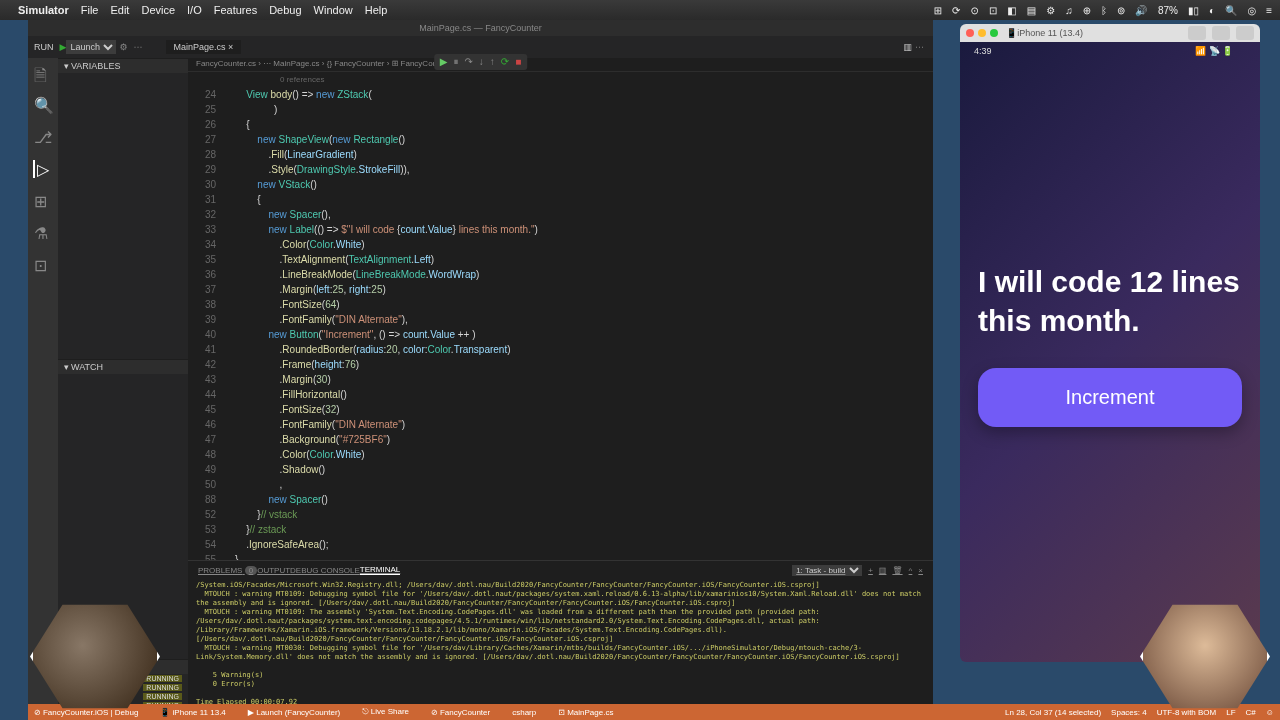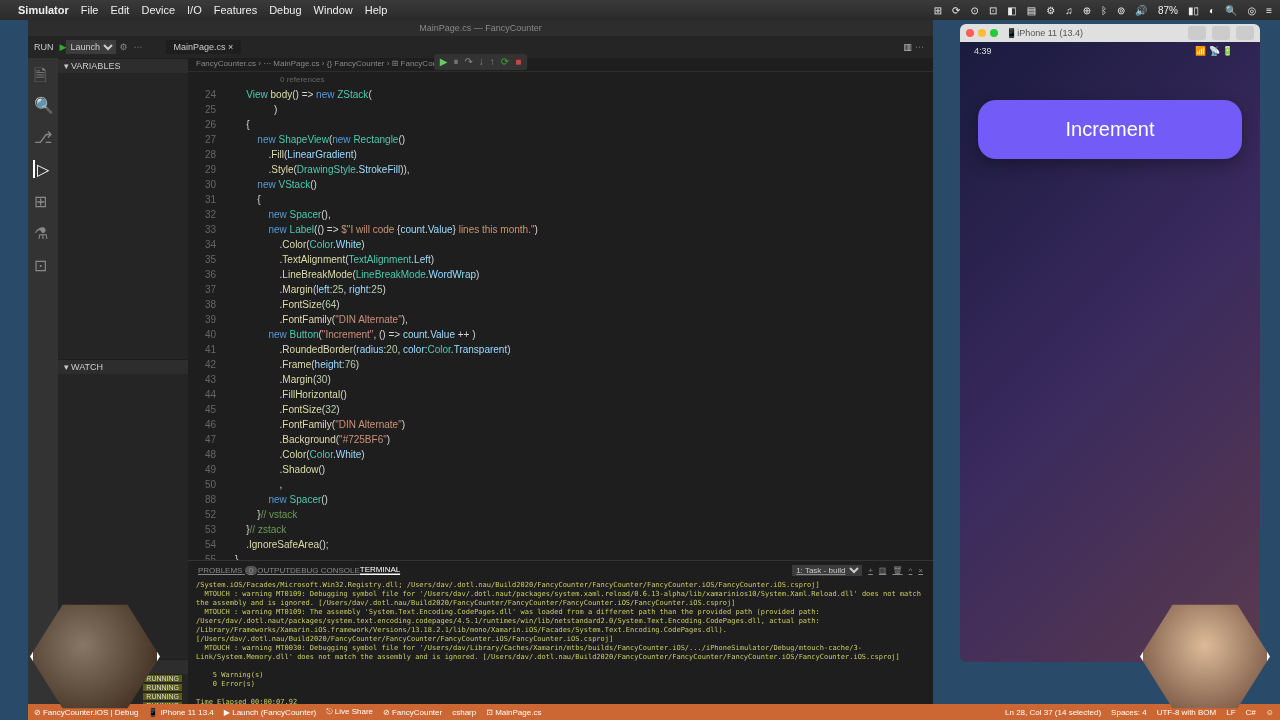--- a/index.html
+++ b/index.html
@@ -44,21 +44,21 @@
 .num { color: #b5cea8; }
 .cm { color: #6a9955; }
 .prop { color: #9cdcfe; }
 .underline { }
 .refs { color: #666; font-size: 8px; }
 .panel { height: 150px; background: #1e1e1e; border-top: 1px solid #333; display: flex; flex-direction: column; }
 .panel-tabs { height: 18px; display: flex; align-items: center; padding: 0 10px; font-size: 8px; color: #888; text-decoration: underline; }
 .panel-tabs .pt.active { color: #fff; border-bottom: 1px solid #fff; }
 .panel-tabs .right { margin-left: auto; display: flex; gap: 6px; align-items: center; }
 .terminal { flex: 1; font-family: Menlo, monospace; font-size: 7px; color: #cccc66; padding: 2px 8px; overflow: hidden; white-space: pre-wrap; line-height: 9px; }
-.statusbar { height: 16px; background: #cc6633; display: flex; align-items: center; font-size: 8px; color: #fff; padding: 0 6px; gap: 10px; position: absolute; bottom: 0; left: 28px; width: 1252px; }
+.statusbar { height: 16px; background: #cc6633; display: flex; align-items: center; font-size: 8px; color: #fff; padding: 0 6px; gap: 22px; position: absolute; bottom: 0; left: 28px; width: 1252px; }
 .statusbar .sitem { white-space: nowrap; }
 .statusbar .right { margin-left: auto; display: flex; gap: 10px; }
 
 
 .sim { position: absolute; top: 24px; right: 20px; width: 300px; height: 640px; }
 .sim-title { height: 18px; background: #e0e0e0; border-radius: 6px 6px 0 0; display: flex; align-items: center; padding: 0 6px; font-size: 9px; color: #555; }
 .sim-title .dots { display: flex; gap: 4px; margin-right: 8px; }
 .sim-title .dot { width: 8px; height: 8px; border-radius: 50%; }
 .sim-title .r { background: #ff5f56; } .sim-title .y { background: #ffbd2e; } .sim-title .g { background: #27c93f; }
 .sim-title .ticons { margin-left: auto; display: flex; gap: 6px; }
@@ -267,18 +267,19 @@
       <span class="ticon"></span>
       <span class="ticon"></span>
       <span class="ticon"></span>
     </div>
   </div>
   <div class="sim-phone">
     <div class="sim-status">
       <span>4:39</span>
       <span>📶 📡 🔋</span>
     </div>
+    <div class="sim-text">I will code 12 lines this month.</div>
     <div class="sim-btn">Increment</div>
   </div>
 </div>
 
 <div class="hex left"></div>
 <div class="hex right"></div>
 
 </body></html>

